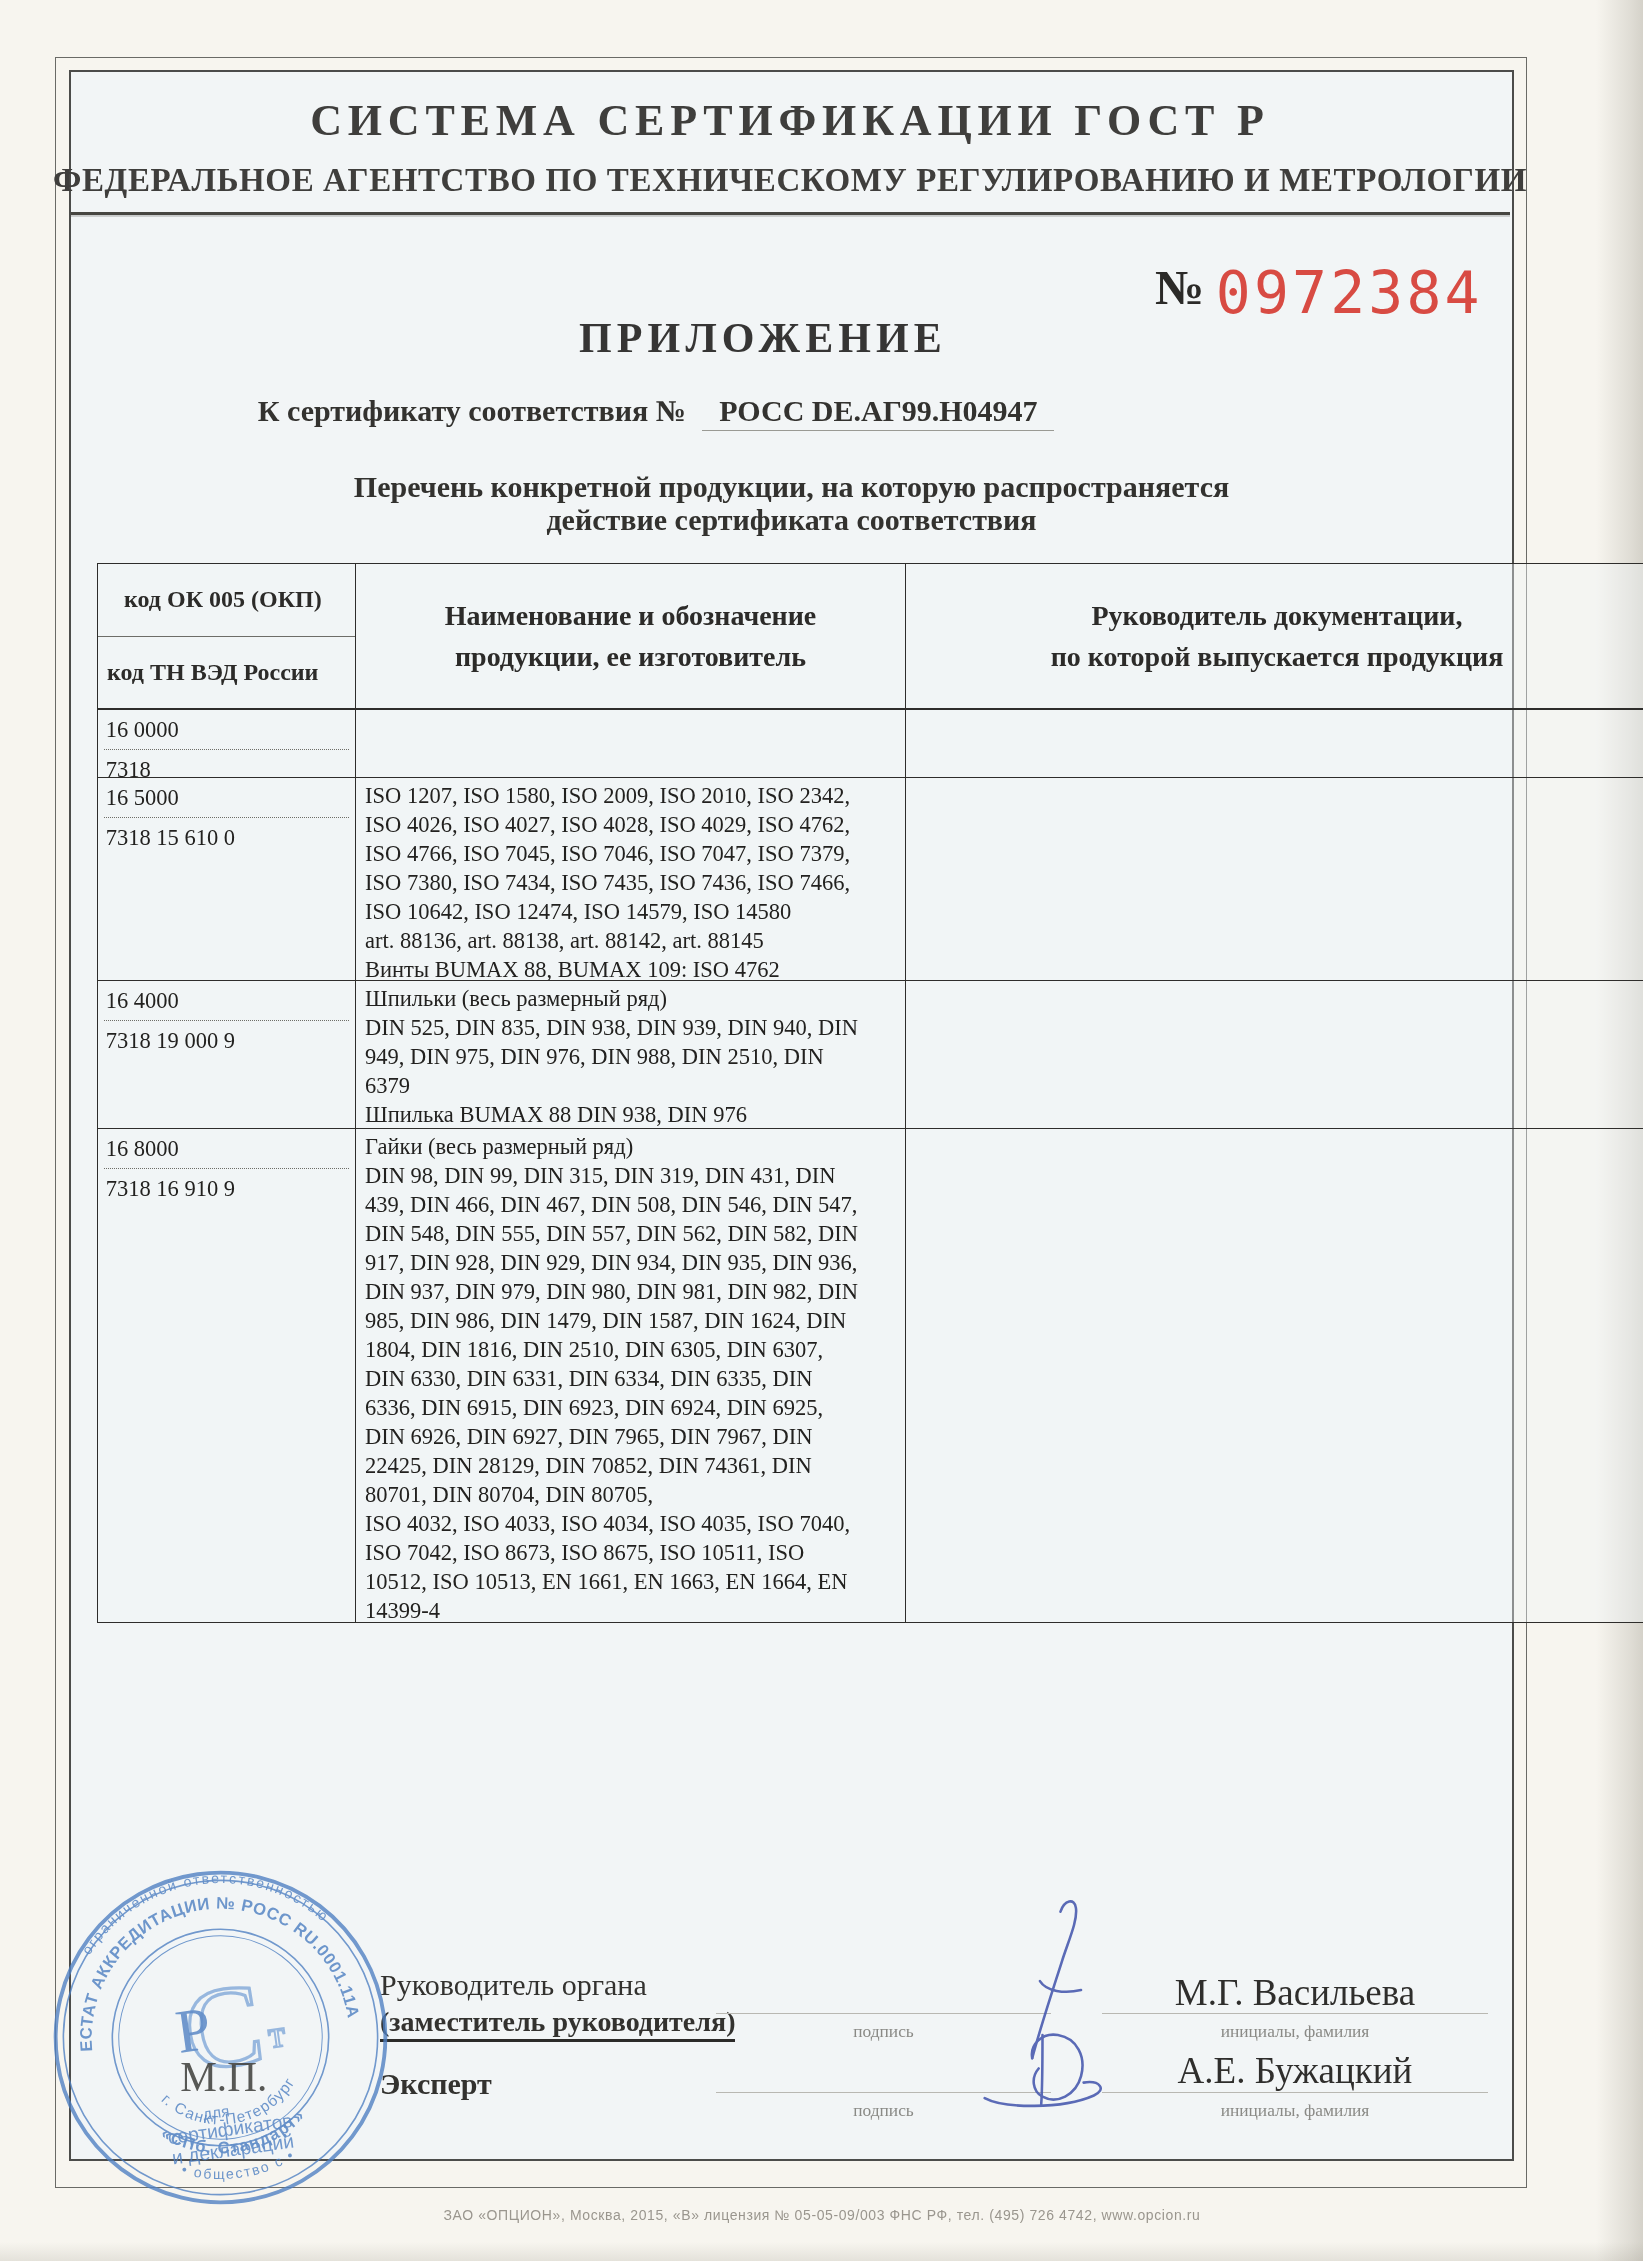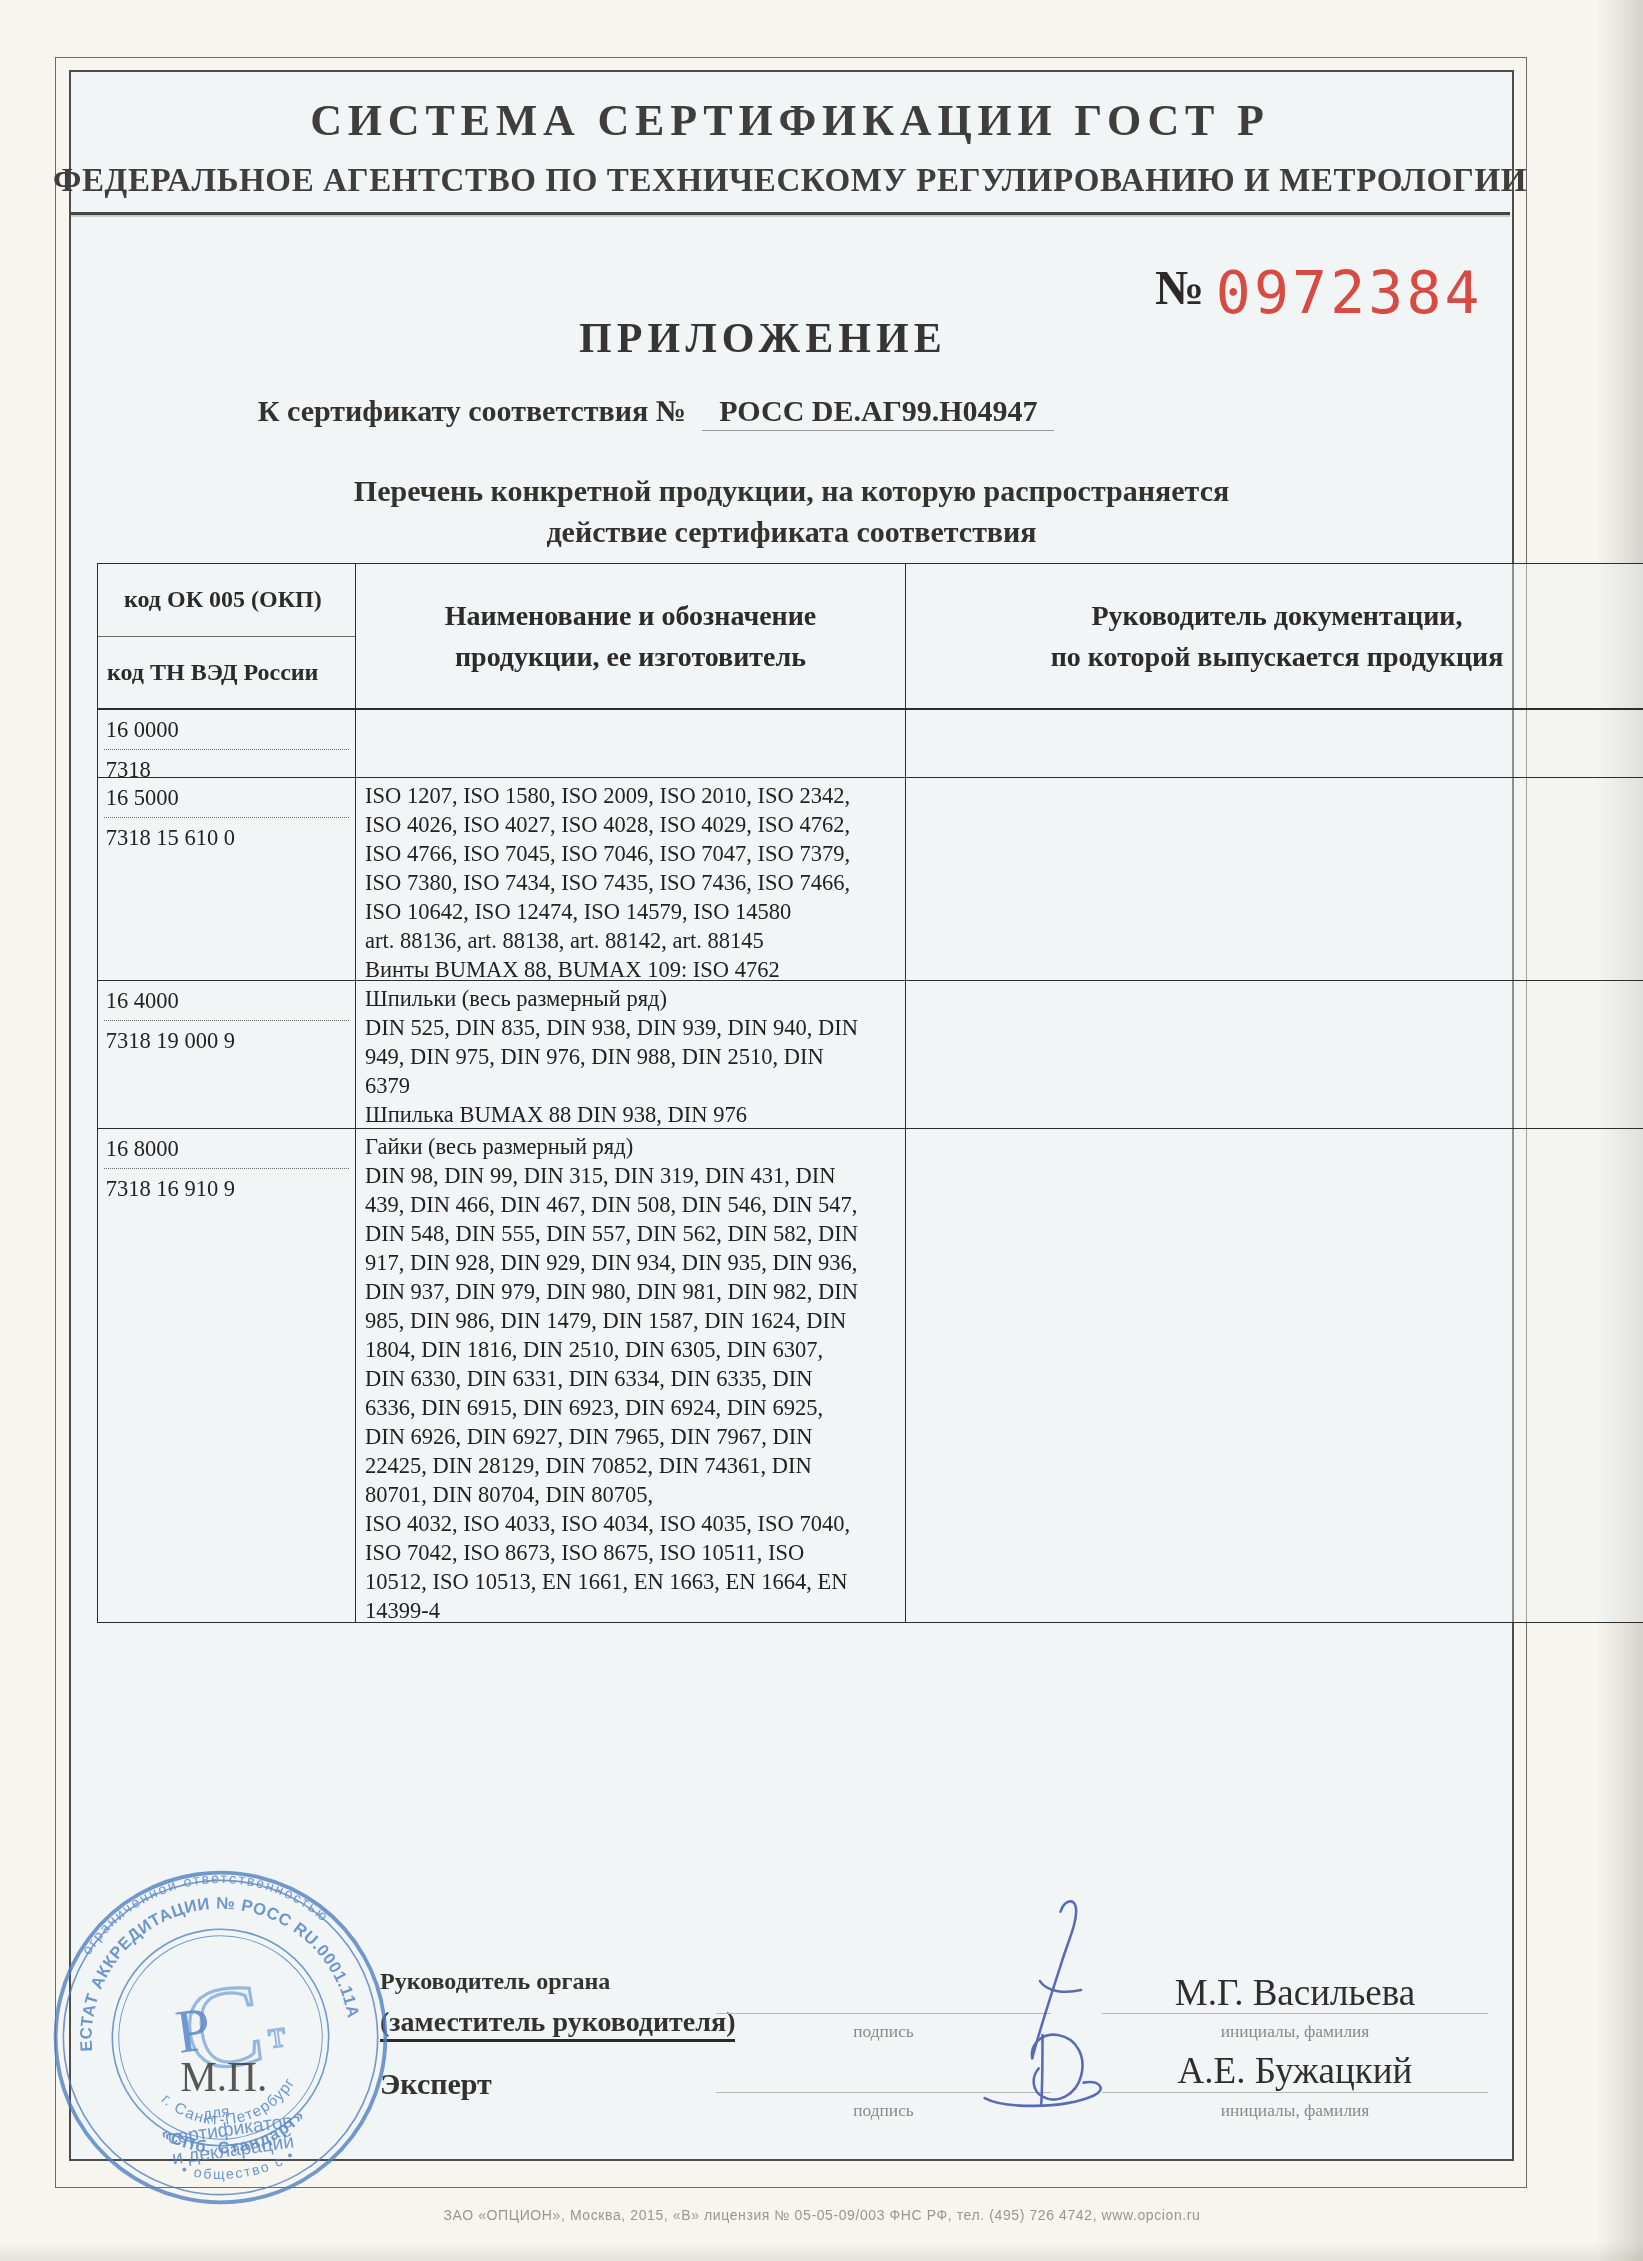--- a/index.html
+++ b/index.html
@@ -34,21 +34,21 @@
     color:#d84b43;letter-spacing:3.2px;margin-left:11.6px;}
 
   .title{position:absolute;left:0;top:314px;width:1526px;text-align:center;
     font-size:42px;font-weight:700;letter-spacing:5.1px;color:#363534;}
 
   .certline{position:absolute;left:0;top:394px;width:1312px;text-align:center;
     font-size:30px;font-weight:700;color:#33322f;}
   .certline .certno{font-weight:600;border-bottom:1.9px solid #9a9a94;padding:0 16.7px 2.6px 16.7px;margin-left:9px;}
 
   .subtitle{position:absolute;left:0;top:470px;width:1583px;text-align:center;
-    font-size:30px;font-weight:700;color:#33322f;line-height:41px;}
+    font-size:30px;font-weight:700;color:#33322f;line-height:33px;}
 
   
   .tbl{position:absolute;left:97px;top:563px;width:1552px;height:1060px;
     border:1.9px solid #2e2d2b;box-sizing:border-box;background:rgba(240,245,247,.4);
     display:grid;grid-template-columns:258px 550px auto;
     grid-template-rows:146px 68px 203px 148px auto;}
   .cell{box-sizing:border-box;border-right:1.3px solid #2e2d2b;border-bottom:1.9px solid #2e2d2b;
     font-size:22.5px;line-height:29px;overflow:hidden;}
   .cell.lastcol{border-right:none;}
   .cell.lastrow{border-bottom:none;}
@@ -57,21 +57,21 @@
   .c1h .half{flex:1;display:flex;align-items:center;padding-left:9px;font-size:24px;}
   .c1h .half.top{justify-content:flex-start;padding-left:26px;border-bottom:1.3px solid #6d6d68;}
   .chdr-center{display:flex;align-items:center;justify-content:center;text-align:center;
     font-size:28px;white-space:pre-line;line-height:41px;}
   .codecell{padding:3.9px 6.4px 0 6.4px;}
   .codecell .okp{border-bottom:1.9px dotted #6e6e68;padding:1.3px 0 5.1px 1.3px;}
   .codecell .tnv{padding:5.1px 0 0 1.3px;}
   .namecell{padding:2.6px 5.1px 0 9px;white-space:pre-line;}
 
   
-  .sig-label1{position:absolute;left:380px;top:1968px;font-size:24px;font-weight:700;color:#33322f;text-align:center;}
+  .sig-label1{position:absolute;left:380px;top:1968px;font-size:30px;font-weight:400;color:#33322f;text-align:center;}
   .sig-label2{position:absolute;left:380px;top:2006px;font-size:28px;font-weight:700;color:#33322f;
     border-bottom:3.2px solid #2c2b29;padding-bottom:1.3px;}
   .sig-label3{position:absolute;left:380px;top:2067px;font-size:30px;font-weight:700;color:#33322f;}
 
   .sigline{position:absolute;height:0;border-top:1.9px solid #b9b8b2;}
   .sigline.l1{left:716px;top:2013px;width:335px;}
   .sigline.l2{left:716px;top:2092px;width:335px;}
   .sigline.n1{left:1102px;top:2013px;width:386px;}
   .sigline.n2{left:1102px;top:2092px;width:386px;}
   .sigcap{position:absolute;font-size:17.4px;color:#8a8a86;text-align:center;}

